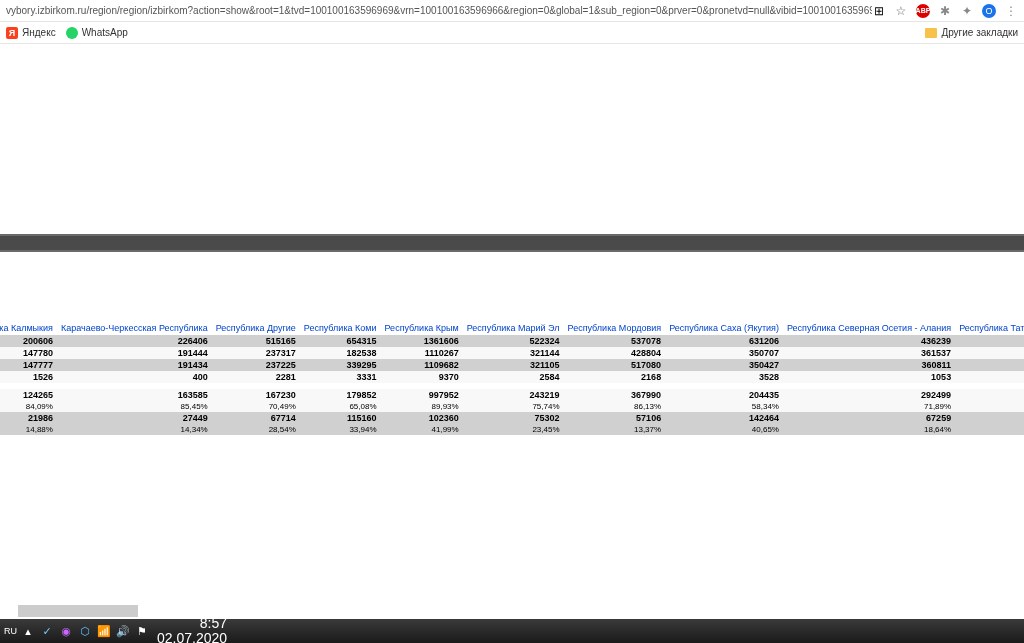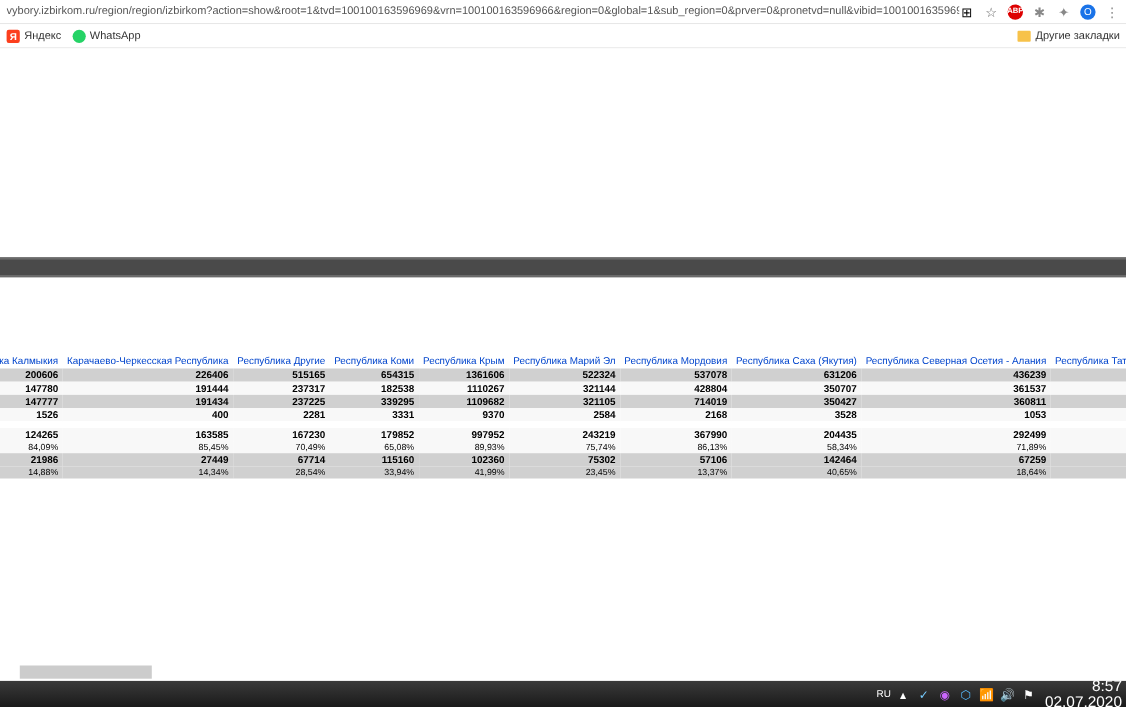--- a/index.html
+++ b/index.html
@@ -28,21 +28,21 @@
   table { border-collapse: collapse; }
   th { font-size: 9px; font-weight: normal; color: #0044cc; text-align: center; padding: 2px 4px; vertical-align: bottom; white-space: nowrap; }
   td { font-size: 9px; text-align: right; padding: 1px 4px; font-weight: bold; color: #000; white-space: nowrap; }
   td.pct { font-weight: normal; font-size: 8px; }
   tr.light td { background: #f8f8f8; }
   tr.dark td { background: #d0d0d0; }
   tr.blank td { height: 6px; background: #fff; }
   
   .scroll-tab { position: absolute; bottom: 2px; left: 18px; width: 120px; height: 12px; background: #ccc; }
   
-  .taskbar { position: absolute; bottom: 0; left: 0; right: 0; height: 24px; background: linear-gradient(#3a3a3a, #1a1a1a); display: flex; align-items: center; justify-content: flex-end; padding: 0 4px; gap: 4px; color: #fff; font-size: 9px; }
+  .taskbar { position: absolute; bottom: 0; left: 0; right: 0; height: 24px; background: linear-gradient(#3a3a3a, #1a1a1a); display: flex; align-items: center; padding: 0 4px; gap: 4px; color: #fff; font-size: 9px; }
   .tray-icons { display: flex; gap: 5px; align-items: center; }
   .tray-ic { width: 14px; height: 14px; display: flex; align-items: center; justify-content: center; font-size: 11px; }
   .clock { text-align: right; line-height: 1.1; font-size: 14px; padding-left: 4px; }
 </style>
 </head>
 <body>
 
 <div class="browser-bar">
   <span class="url-text">vybory.izbirkom.ru/region/region/izbirkom?action=show&amp;root=1&amp;tvd=100100163596969&amp;vrn=100100163596966&amp;region=0&amp;global=1&amp;sub_region=0&amp;prver=0&amp;pronetvd=null&amp;vibid=100100163596969&amp;type=465</span>
   <div class="browser-icons">
@@ -126,21 +126,21 @@
             <td>361537</td>
             <td></td>
           </tr>
           <tr class="dark">
             <td>147777</td>
             <td>191434</td>
             <td>237225</td>
             <td>339295</td>
             <td>1109682</td>
             <td>321105</td>
-            <td>714019</td>
+            <td>517080</td>
             <td>350427</td>
             <td>360811</td>
             <td></td>
           </tr>
           <tr class="light">
             <td>1526</td>
             <td>400</td>
             <td>2281</td>
             <td>3331</td>
             <td>9370</td>

